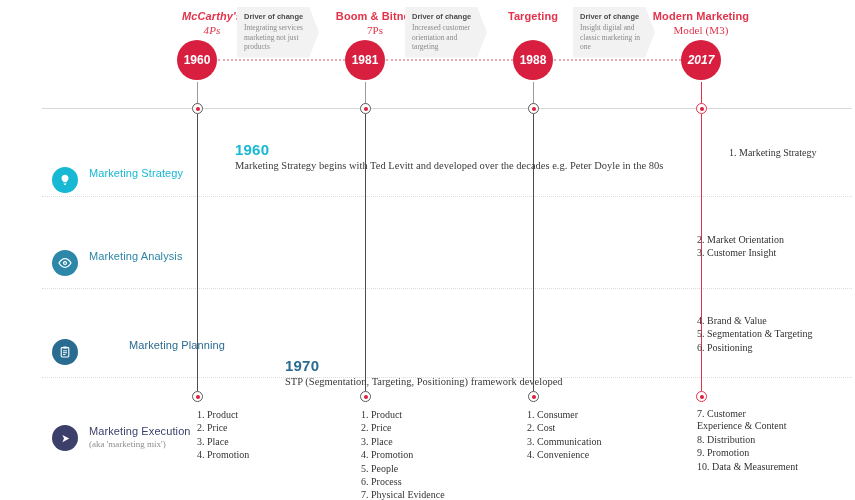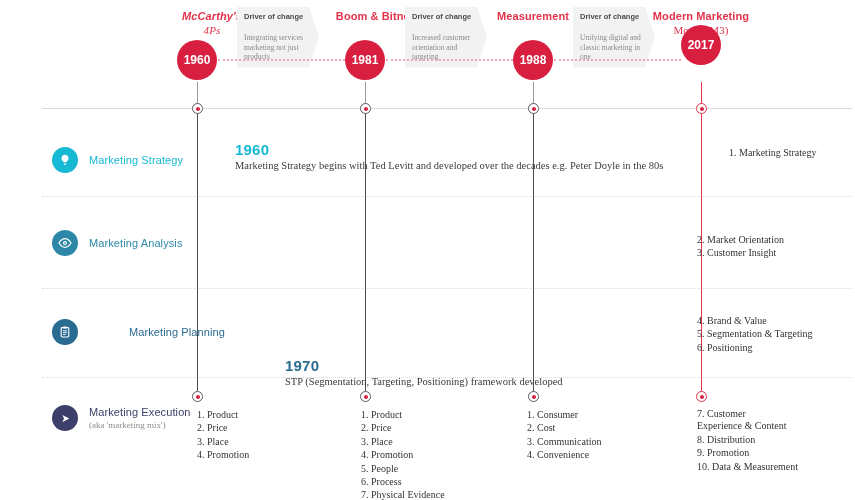--- a/index.html
+++ b/index.html
@@ -44,21 +44,21 @@
     box-sizing:border-box;
     -webkit-clip-path:polygon(0 0, 88% 0, 100% 50%, 88% 100%, 0 100%);
     clip-path:polygon(0 0, 88% 0, 100% 50%, 88% 100%, 0 100%);
   }
   .driver .dh{
     font-family:"Liberation Sans", sans-serif;
     font-weight:bold;
     font-size:7.5px;
     color:#4a4a4a;
     line-height:9px;
-    margin-bottom:12px;
+    margin-bottom:2px;
     white-space:nowrap;
   }
   .driver .db{
     font-family:"Liberation Serif", serif;
     font-size:7.5px;
     color:#8a8a8a;
     line-height:9.5px;
   }
 
   
@@ -118,21 +118,21 @@
   .dot i{
     position:absolute;
     left:50%;top:50%;
     width:4px;height:4px;margin:-2px 0 0 -2px;
     border-radius:50%;
     background:#d81f3f;
     display:block;
   }
 
   
-  .stage-row{position:absolute;left:52px;display:flex;align-items:center;}
+  .stage-row{position:absolute;left:52px;display:flex;align-items:flex-start;margin-top:20px;}
   .stage-ic{
     width:26px;height:26px;border-radius:50%;
     display:flex;align-items:center;justify-content:center;
     flex:0 0 26px;
   }
   .stage-txt{margin-left:11px;}
   .stage-name{
     font-family:"Liberation Sans", sans-serif;
     font-size:11px;
     letter-spacing:0.1px;
@@ -180,56 +180,57 @@
 <body>
 
 <div class="stage">
 
   <div class="era-label" style="left:147px;top:10px;font-style:italic;">
     <span>McCarthy's</span>
     <span class="sub">4Ps</span>
   </div>
   <div class="era-label" style="left:310px;top:10px;">
     <span>Boom &amp; Bitner</span>
+    <span class="sub">7Ps</span>
   </div>
   <div class="era-label" style="left:468px;top:10px;">
-    <span>Measurement</span>
+    <span>Targeting</span>
   </div>
   <div class="era-label" style="left:636px;top:10px;">
     <span>Modern Marketing</span>
     <span class="sub">Model (M3)</span>
   </div>
 
   <div class="driver" style="left:237px;top:7px;">
     <div class="dh">Driver of change</div>
     <div class="db">Integrating services marketing not just products</div>
   </div>
   <div class="driver" style="left:405px;top:7px;">
     <div class="dh">Driver of change</div>
     <div class="db">Increased customer orientation and targeting</div>
   </div>
   <div class="driver" style="left:573px;top:7px;">
     <div class="dh">Driver of change</div>
-    <div class="db">Unifying digital and classic marketing in one</div>
+    <div class="db">Insight digital and classic marketing in one</div>
   </div>
 
   <div class="bub-link" style="left:218px;width:127px;"></div>
   <div class="bub-link" style="left:386px;width:127px;"></div>
   <div class="bub-link" style="left:554px;width:127px;"></div>
 
   <div class="bubble" style="left:177px;top:40px;">
     <span>1960</span>
   </div>
   <div class="bubble" style="left:345px;top:40px;">
     <span>1981</span>
   </div>
   <div class="bubble" style="left:513px;top:40px;">
     <span>1988</span>
   </div>
-  <div class="bubble" style="left:681px;top:25px;">
+  <div class="bubble" style="left:681px;top:40px;font-style:italic;">
     <span>2017</span>
   </div>
 
   <div class="col-line" style="left:197px;top:82px;height:26px;background:#9b9b9b;"></div>
   <div class="col-line" style="left:365px;top:82px;height:26px;background:#9b9b9b;"></div>
   <div class="col-line" style="left:533px;top:82px;height:26px;background:#9b9b9b;"></div>
   <div class="col-line red" style="left:701px;top:82px;height:26px;"></div>
 
   <div class="top-rule"></div>
 

